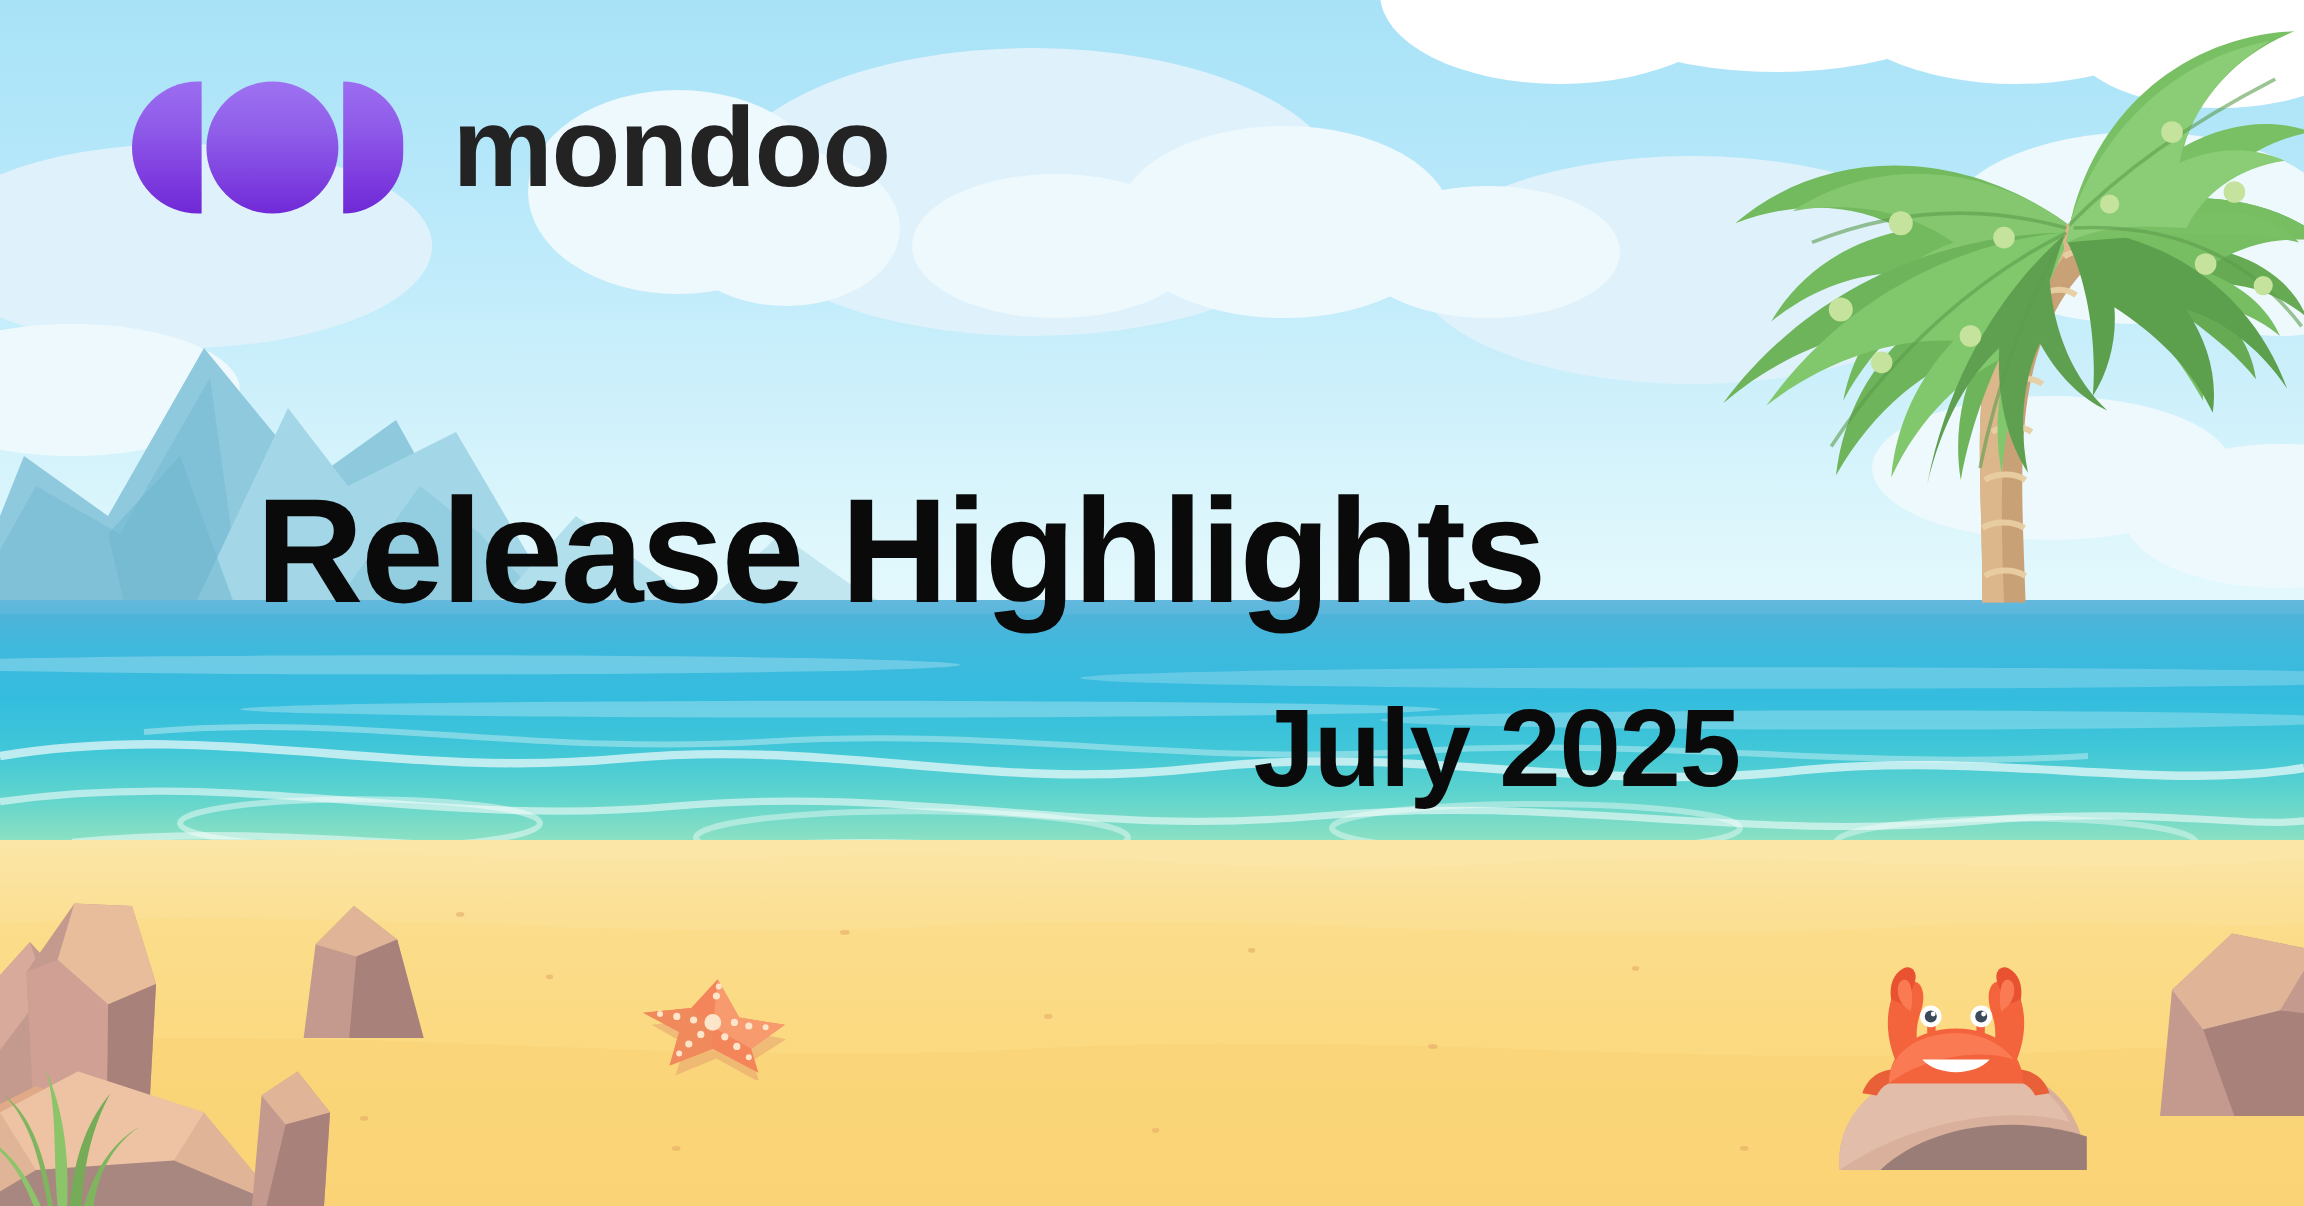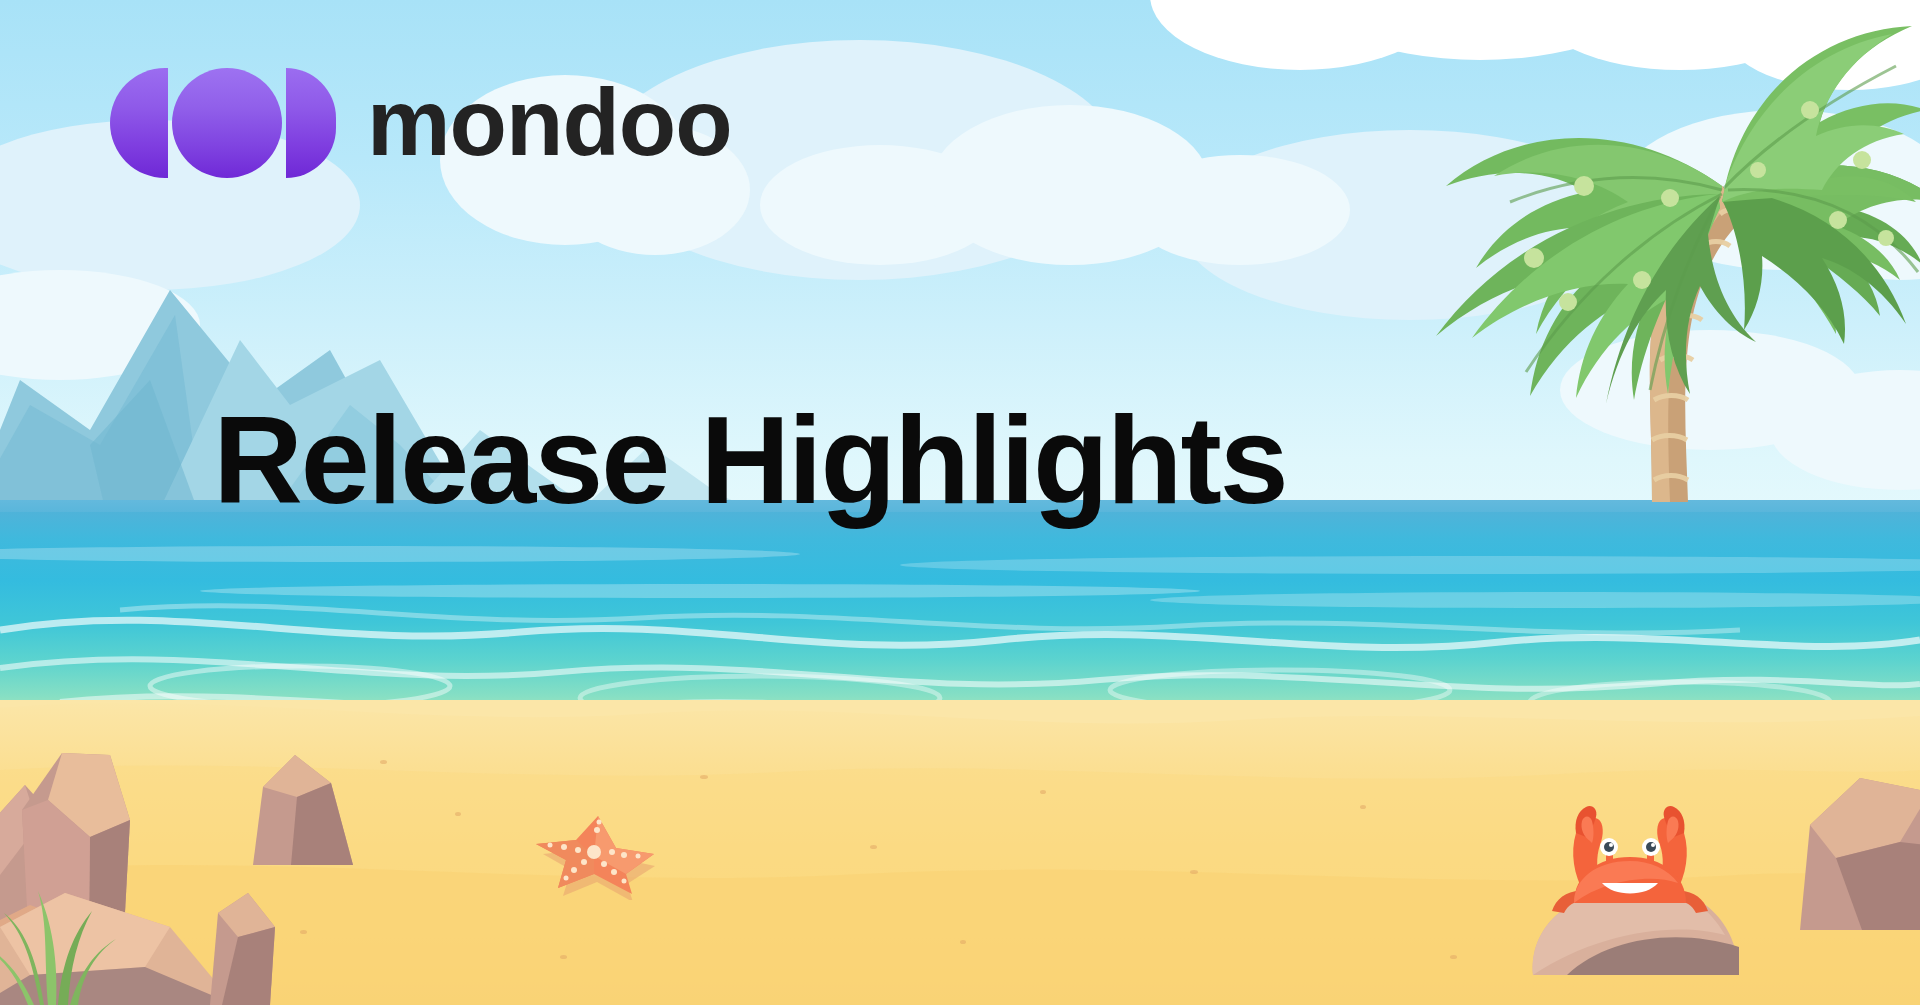--- a/index.html
+++ b/index.html
@@ -63,21 +63,21 @@
     left:0; top:578px; width:1450px;
     text-align:right;
     font-size:92px; line-height:1.0;
     font-weight:700; color:#0a0a0a;
     letter-spacing:-1px;
     font-family:"Liberation Sans", sans-serif;
     white-space:nowrap;
   }
 
   
-  .logo { position:absolute; left:110px; top:68px; display:flex; align-items:center; gap:32px; }
+  .logo { position:absolute; left:110px; top:68px; display:flex; align-items:center; gap:42px; }
   .logo-mark { position:relative; width:225px; height:110px; }
   .lm-piece { position:absolute; top:0; height:110px; }
   .lm-left {
     left:0; width:58px;
     background:linear-gradient(180deg,#9b6df0 0%, #8f5ae9 35%, #7f3ee0 70%, #6f28d6 100%);
     border-top-left-radius:55px 55px;
     border-bottom-left-radius:55px 55px;
   }
   .lm-mid {
     left:62px; width:110px; border-radius:55px;
@@ -354,15 +354,16 @@
     <div class="logo-mark">
       <div class="lm-piece lm-left"></div>
       <div class="lm-piece lm-mid"></div>
       <div class="lm-piece lm-right"></div>
     </div>
     <div class="logo-word">mondoo</div>
   </div>
 
   <div class="title-block">
     <div class="title">Release Highlights</div>
+    <div class="subtitle">July 2025</div>
   </div>
 
 </div>
 
 </body></html>

